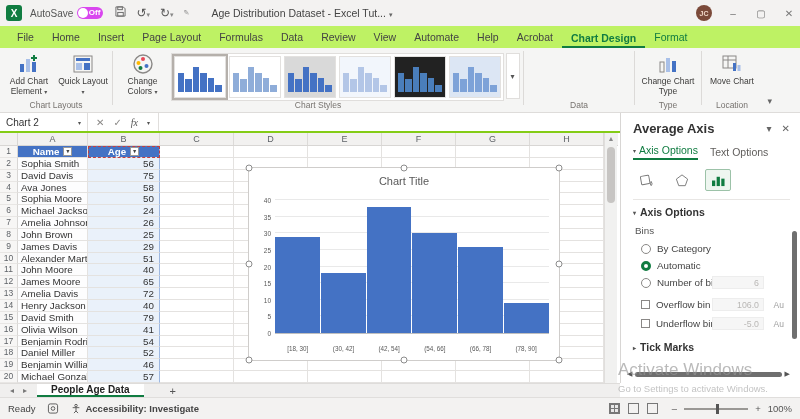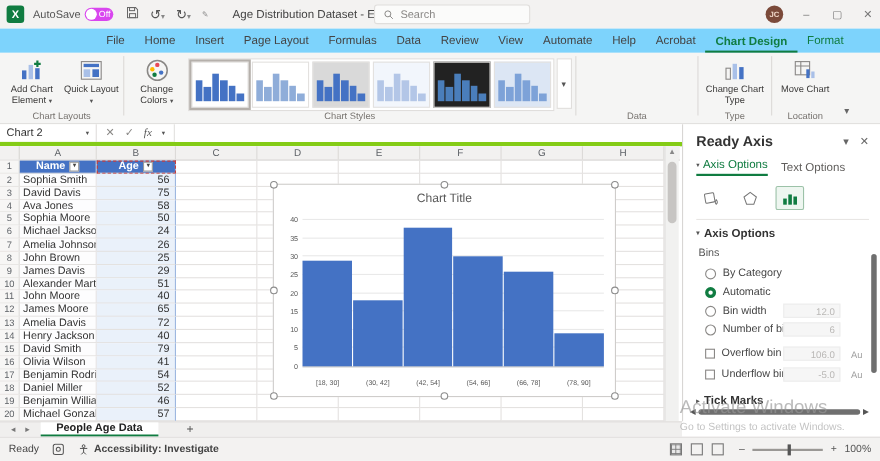--- a/index.html
+++ b/index.html
@@ -3,35 +3,35 @@
 <meta charset="utf-8">
 <style>
   *{margin:0;padding:0;box-sizing:border-box;font-family:"Liberation Sans",sans-serif;}
   body{background:#ddd;}
   .app{position:relative;width:800px;height:419px;background:#fff;overflow:hidden;font-size:11px;color:#333;}
 
   
   .titlebar{position:absolute;left:0;top:0;width:800px;height:26px;background:#f3f2f1;display:flex;align-items:center;padding:0 6px;}
   .xl-logo{width:16px;height:16px;background:#107c41;border-radius:3px;color:#fff;font-size:10px;font-weight:bold;display:flex;align-items:center;justify-content:center;margin-right:8px;}
   .autosave{display:flex;align-items:center;gap:4px;color:#555;font-size:10px;}
-  .toggle{width:26px;height:12px;background:#d946ef;border-radius:7px;position:relative;display:inline-block;}
+  .toggle{width:26px;height:12px;background:#d946ef;border-radius:7px;position:relative;display:inline-block;font-weight:bold;}
   .toggle .knob{position:absolute;left:1px;top:1px;width:10px;height:10px;border-radius:50%;background:#fff;}
   .toggle .tstate{position:absolute;right:3px;top:0;font-size:8px;color:#fff;line-height:12px;}
   .qat{display:flex;align-items:center;gap:10px;margin-left:12px;color:#555;font-size:12px;}
   .qat .qbtn{cursor:default;}
   .qat .drop{font-size:7px;color:#888;}
   .doc-title{margin-left:22px;font-size:10.5px;color:#444;white-space:nowrap;}
   .doc-title .chev{font-size:7px;color:#666;margin-left:3px;}
   .searchbox{position:absolute;left:340px;top:4px;width:142px;height:18px;background:#fbfbfa;border:1px solid #e0dedc;border-radius:3px;display:flex;align-items:center;gap:6px;padding:0 8px;color:#8a8886;font-size:10px;}
   .tb-right{position:absolute;right:4px;top:0;height:26px;display:flex;align-items:center;gap:14px;}
   .avatar{width:16px;height:16px;border-radius:50%;background:#7b4a3a;color:#f0d7c8;font-size:7px;display:flex;align-items:center;justify-content:center;font-weight:bold;}
   .winbtn{color:#777;font-size:10px;width:14px;text-align:center;}
 
   
-  .tabrow{position:absolute;left:0;top:26px;width:800px;height:22px;background:#7dd3fc;display:flex;align-items:flex-end;padding:0 24px;justify-content:flex-end;}
+  .tabrow{position:absolute;left:0;top:26px;width:800px;height:22px;background:#bef264;display:flex;align-items:flex-end;padding:0 8px;}
   .rtab{padding:3px 9px 5px 9px;font-size:10.5px;color:#444;white-space:nowrap;}
   .rtab.contextual{color:#107c41;}
   .rtab.active{color:#107c41;font-weight:bold;border-bottom:2.5px solid #107c41;padding-bottom:2.5px;}
   .tabrow-right{position:absolute;right:6px;top:1px;display:flex;gap:6px;align-items:center;margin-top:28px;}
   .comments-btn{display:flex;align-items:center;gap:4px;background:#fff;border:1px solid #d6d4d2;border-radius:3px;padding:2px 8px;font-size:10px;color:#333;}
   .share-btn{display:flex;align-items:center;gap:4px;background:#107c41;border-radius:3px;padding:2.5px 9px;font-size:10px;color:#fff;}
   .share-btn .drop{font-size:6px;}
 
   
   .ribbon{position:absolute;left:0;top:48px;width:800px;height:65px;background:#f5f5f4;border-bottom:1px solid #dedcda;display:flex;}
@@ -45,21 +45,21 @@
   .drop9{font-size:6px;color:#555;}
   .thumbstrip{display:flex;gap:3px;background:#fff;border:1px solid #e0dedc;padding:2px;margin-top:2px;}
   .thumb{width:52px;height:42px;border:1px solid #e3e1df;position:relative;display:flex;align-items:flex-end;justify-content:center;padding:3px 3px 5px 3px;}
   .thumb.sel{outline:2px solid #b5b0ab;outline-offset:0;}
   .tbars{display:flex;align-items:flex-end;gap:1px;width:100%;height:100%;}
   .tbars div{flex:1;}
   .morestrip{width:14px;height:46px;background:#fff;border:1px solid #e0dedc;margin-top:2px;display:flex;align-items:center;justify-content:center;color:#555;font-size:8px;}
   .collapse-chev{position:absolute;right:28px;bottom:6px;color:#666;font-size:9px;}
 
   
-  .formulabar{position:absolute;left:0;top:113px;width:620px;height:20px;background:#fff;border-bottom:4px solid #84cc16;display:flex;align-items:center;}
+  .formulabar{position:absolute;left:0;top:113px;width:620px;height:20px;background:#fff;border-bottom:2px solid #84cc16;display:flex;align-items:center;}
   .namebox{width:88px;height:100%;border-right:1px solid #e0dedc;display:flex;align-items:center;justify-content:space-between;padding:0 6px;font-size:10px;color:#333;}
   .fbicons{display:flex;align-items:center;gap:9px;padding:0 8px;color:#8a8886;font-size:10px;border-right:1px solid #e0dedc;height:100%;}
   .fbicons .fx{font-style:italic;font-family:"Liberation Serif",serif;color:#555;}
   .fbinput{flex:1;height:100%;background:#fff;}
 
   
   .sheet{position:absolute;left:0;top:133px;width:618px;height:250px;background:#fff;}
   .hdrrow{display:flex;height:13px;background:#f2f1f0;border-bottom:1px solid #d8d6d4;}
   .corner{width:18px;border-right:1px solid #d8d6d4;background:#f2f1f0;}
   .colhdr{border-right:1px solid #dcdad8;font-size:9px;color:#5f6368;text-align:center;line-height:13px;}
@@ -157,27 +157,20 @@
             <path d="M1 1h8l2 2v8H1z" fill="none" stroke="#666"></path>
             <rect x="3" y="7" width="6" height="4" fill="none" stroke="#666"></rect>
             <rect x="3" y="1" width="5" height="3" fill="none" stroke="#666"></rect>
           </svg>
       </span>
       <span class="qbtn">↺<span class="drop">▾</span></span>
       <span class="qbtn">↻<span class="drop">▾</span></span>
       <span class="qbtn drop">✎</span>
     </div>
     <div class="doc-title"><span>Age Distribution Dataset - Excel Tut...</span><span class="chev">▾</span></div>
-    <div class="searchbox">
-      <svg width="9" height="9" viewBox="0 0 10 10">
-          <circle cx="4" cy="4" r="3" fill="none" stroke="#8a8886"></circle>
-          <line x1="6.3" y1="6.3" x2="9" y2="9" stroke="#8a8886"></line>
-        </svg>
-      <span>Search</span>
-    </div>
     <div class="tb-right">
       <div class="avatar">JC</div>
       <span class="winbtn">–</span>
       <span class="winbtn">▢</span>
       <span class="winbtn">✕</span>
     </div>
   </div>
 
   <div class="tabrow">
     <div style="display:flex;align-items:flex-end;">
@@ -667,21 +660,21 @@
         </div>
     </div>
   </div>
   <div class="vscroll">
     <span class="arr">▲</span>
     <div class="vthumb"></div>
   </div>
 
   <div class="pane">
     <div class="pane-title">
-      <span>Ready Axis</span>
+      <span>Average Axis</span>
       <span class="picons">
         <span>▾</span>
         <span>✕</span>
       </span>
     </div>
     <div class="pane-tabs">
       <span class="ptab active">
           <span class="drop9">▾</span>
           <span>Axis Options</span>
         </span>
@@ -717,25 +710,20 @@
         <div class="optrow">
           <span class="radio"></span>
           <span>By Category</span>
         </div>
         <div class="optrow">
           <span class="radio on"></span>
           <span>Automatic</span>
         </div>
         <div class="optrow">
           <span class="radio"></span>
-          <span>Bin width</span>
-          <span class="valbox">12.0</span>
-        </div>
-        <div class="optrow">
-          <span class="radio"></span>
           <span>Number of bins</span>
           <span class="valbox">6</span>
         </div>
       </div>
     <div style="margin-top:4px;">
         <div class="optrow" style="height: 19px;">
           <span class="cbox"></span>
           <span>Overflow bin</span>
           <span class="valbox">106.0</span>
           <span class="sufx">Au</span>

